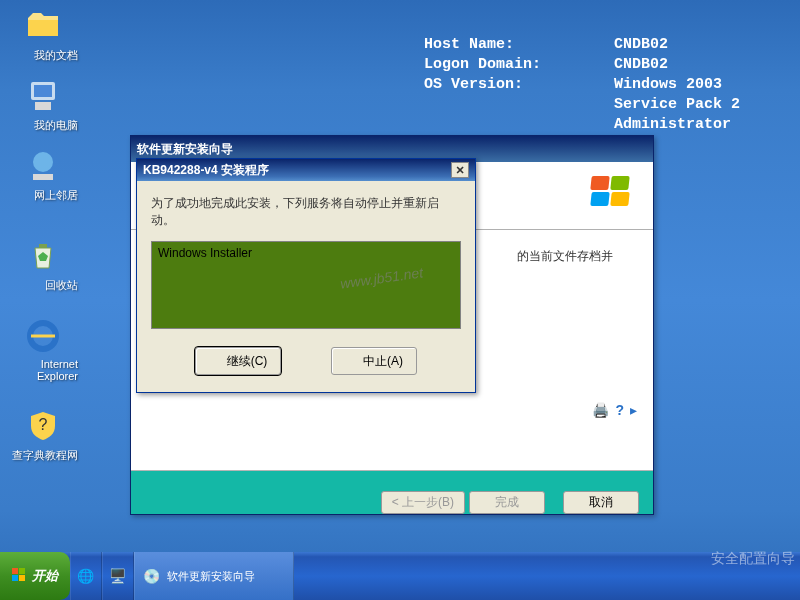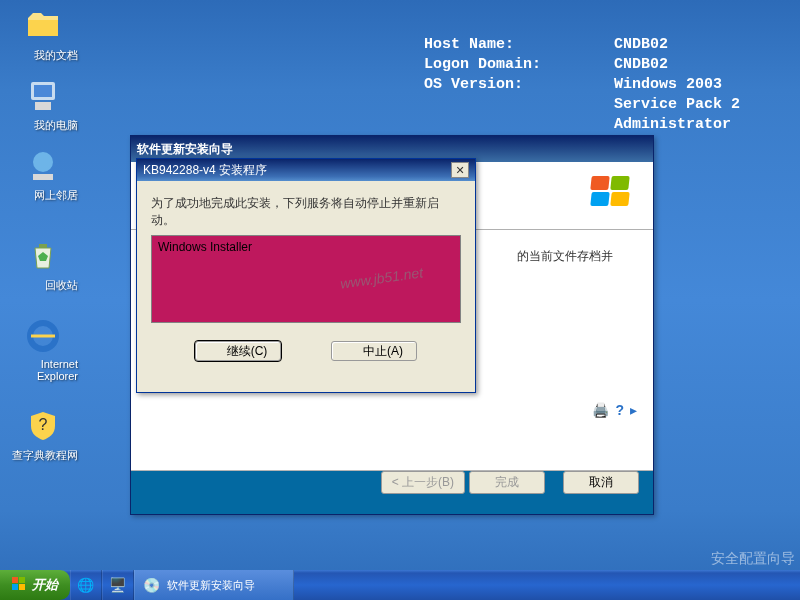--- a/index.html
+++ b/index.html
@@ -23,38 +23,38 @@
 .wizard-body { position: relative; height: calc(100% - 26px - 44px); background: #fff; }
 .wizard-topstrip { position: relative; height: 68px; border-bottom: 1px solid #b0b0b0; padding: 10px 14px; }
 .winlogo { position: absolute; right: 20px; top: 14px; width: 42px; height: 42px; }
 .wf { position: absolute; width: 18px; height: 14px; border-radius: 2px 2px 2px 2px; transform: skewX(-6deg); }
 .wf1{ background:#f05a22; left:0; top:0; }
 .wf2{ background:#7fba00; left:20px; top:0; }
 .wf3{ background:#00a1f1; left:0; top:16px; }
 .wf4{ background:#ffbb00; left:20px; top:16px; }
 .wizard-main { padding: 18px 40px; font-size: 12px; color: #333; }
 .wizard-label-row { font-size: 12px; color: #666; margin-top: 90px; padding-left: 2px; }
-.wizard-footer { height: 44px; border-top: 1px solid #b5b5b5; background: #0369a1; display: flex; align-items: flex-start; justify-content: flex-end; gap: 4px; padding: 0 14px; position: absolute; bottom: 0; left: 0; right: 0; }
+.wizard-footer { height: 44px; border-top: 1px solid #b5b5b5; background: #14b8a6; display: flex; align-items: flex-end; justify-content: flex-end; gap: 4px; padding: 0 14px; position: absolute; bottom: 0; left: 0; right: 0; }
 .tool-icons { position: absolute; right: 16px; bottom: 52px; display: flex; gap: 6px; align-items: center; }
 .tool-icons span { font-size: 14px; }
 
 .btn { min-width: 76px; height: 23px; background: #ece9d8; border: 1px solid #999; border-radius: 3px; font-size: 12px; cursor: pointer; font-family: inherit; padding: 0 10px; }
 .btn:disabled { color: #999; cursor: default; }
 
 .patch { position: absolute; left: 136px; top: 158px; width: 340px; height: 235px; background: #ece9d8; border: 1px solid #003399; box-shadow: 2px 2px 5px rgba(0,0,0,0.4); z-index: 40; }
-.patch-title { height: 22px; background: linear-gradient(180deg, #0a246a 0%, #3c6fb5 80%, #548ece 100%); color: #fff; font-weight: normal; font-size: 12px; display: flex; align-items: center; padding: 0 6px; }
+.patch-title { height: 22px; background: linear-gradient(180deg, #0a246a 0%, #3c6fb5 80%, #548ece 100%); color: #fff; font-weight: bold; font-size: 12px; display: flex; align-items: center; padding: 0 6px; }
 .patch-title .close { margin-left: auto; width: 18px; height: 16px; background: #ece9d8; color: #333; border: 1px solid #888; font-size: 11px; display: flex; align-items: center; justify-content: center; cursor: pointer; font-family: Arial; }
 .patch-body { padding: 14px 14px 10px; }
-.patch-msg { font-size: 12px; color: #333; margin-bottom: 6px; }
-.patch-list { width: 100%; height: 88px; background: #be185d; border: 1px solid #828282; padding: 4px 6px; font-size: 12px; overflow: auto; }
+.patch-msg { font-size: 12px; color: #333; margin-bottom: 12px; }
+.patch-list { width: 100%; height: 88px; background: #4d7c0f; border: 1px solid #828282; padding: 4px 6px; font-size: 12px; overflow: auto; }
 .patch-btns { display: flex; gap: 50px; justify-content: center; margin-top: 18px; }
-.patch-btns .btn { min-width: 86px; height: 20px; box-shadow: 1px 1px 0 #fff inset; padding-left: 28px; }
+.patch-btns .btn { min-width: 86px; height: 28px; box-shadow: 1px 1px 0 #fff inset; padding-left: 28px; }
 .patch-btns .btn.primary { outline: 1px solid #000; }
 
-.taskbar { position: absolute; bottom: 0; left: 0; right: 0; height: 30px; background: linear-gradient(180deg, #3b77d3 0%, #2456b3 10%, #2766cf 50%, #1f4fa8 100%); display: flex; align-items: stretch; z-index: 100; }
+.taskbar { position: absolute; bottom: 0; left: 0; right: 0; height: 48px; background: linear-gradient(180deg, #3b77d3 0%, #2456b3 10%, #2766cf 50%, #1f4fa8 100%); display: flex; align-items: stretch; z-index: 100; }
 .start { width: 70px; background: linear-gradient(180deg, #5dae3a 0%, #3e8e21 50%, #2d7a12 100%); border-radius: 0 10px 10px 0; display: flex; align-items: center; justify-content: center; color: #fff; font-weight: bold; font-size: 13px; cursor: pointer; gap: 4px; font-style: italic; }
 .start-flag { width: 16px; height: 16px; position: relative; }
 .start-flag div { position: absolute; width: 6px; height: 6px; }
 .sf1{background:#f05a22;left:0;top:0;} .sf2{background:#7fba00;left:7px;top:0;} .sf3{background:#00a1f1;left:0;top:7px;} .sf4{background:#ffbb00;left:7px;top:7px;}
 .ql, .tb-item { display: flex; align-items: center; padding: 0 6px; border-left: 1px solid rgba(255,255,255,0.1); border-right: 1px solid rgba(0,0,0,0.2); cursor: pointer; }
 .tb-item { background: linear-gradient(180deg, #5a8edd 0%, #3570c7 100%); min-width: 160px; gap: 6px; padding: 0 8px; }
 .tb-item .tb-label { color: #fff; font-size: 11px; }
 .tb-icon { width: 18px; height: 18px; font-size: 14px; display: inline-flex; align-items: center; justify-content: center; }
 </style>
 </head>

